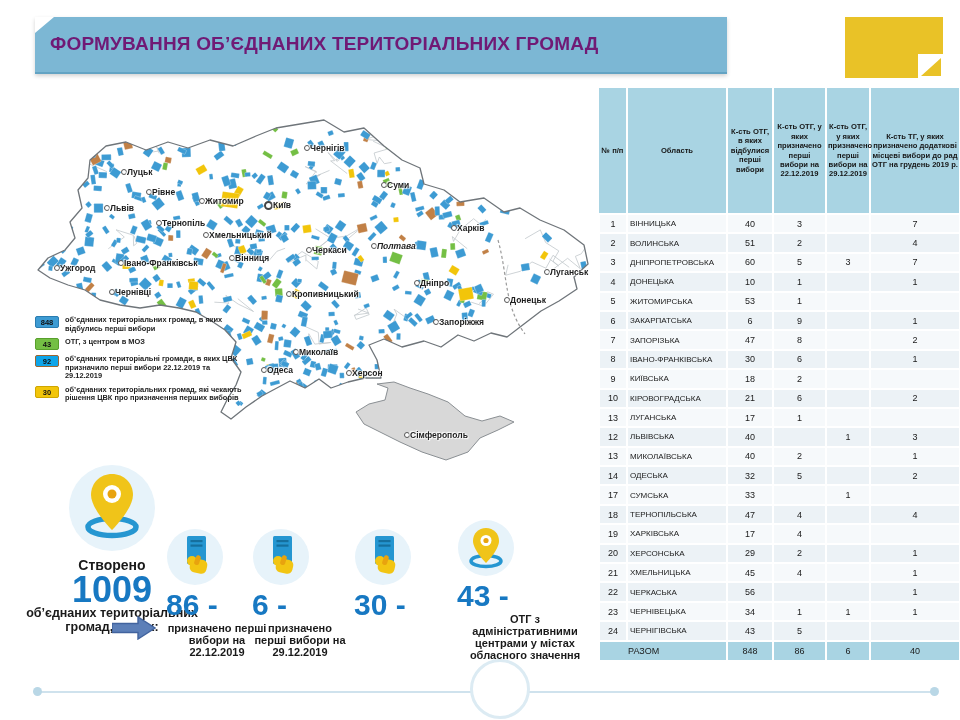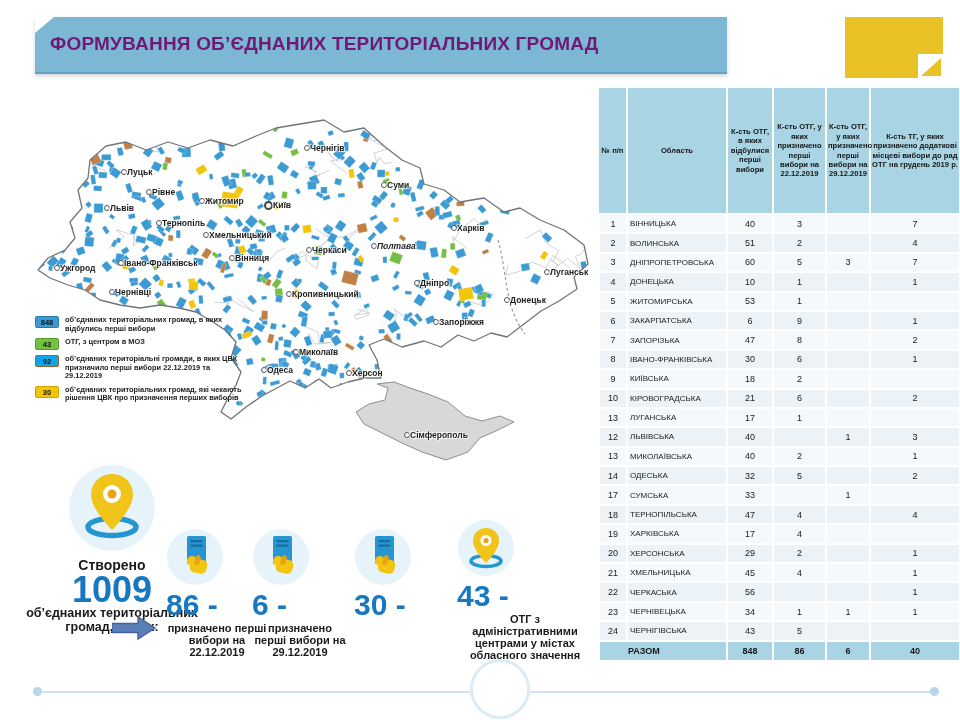--- a/index.html
+++ b/index.html
@@ -38,21 +38,21 @@
   table.otg{width:360px;border-collapse:collapse;table-layout:fixed;}
   table.otg th{background:#a9d4e3;font-size:7.6px;font-weight:700;color:#161616;
         border-left:2px solid #fff;vertical-align:middle;padding:2px 1px;height:121px;line-height:1.25;}
   table.otg th:first-child{border-left:none;}
   table.otg td{font-size:8px;color:#1a1a1a;height:17.4px;padding:0 2px;border-left:2px solid #fff;
         border-top:2px solid #fff;text-align:center;overflow:hidden;white-space:nowrap;}
   table.otg td.ob{text-align:left;font-size:8px;}
   table.otg td.num{font-size:9px;}
   table.otg tbody tr:nth-child(odd) td{background:#f6f9fb;}
   table.otg tbody tr:nth-child(even) td{background:#ecf2f6;}
-  table.otg tr.total td{background:#a9d4e3;font-weight:700;font-size:9px;height:18px;}
+  table.otg tr.total td{background:#a9d4e3;font-weight:400;font-size:9px;height:18px;}
   table.otg tr.total td:first-child{text-align:left;padding-left:28px;}
 
   
   .created{position:absolute;left:22px;top:464px;width:180px;display:flex;flex-direction:column;
         align-items:center;text-align:center;}
   .created .cap{font-size:14px;font-weight:700;margin-top:5px;}
   .created .big{font-size:36px;font-weight:700;color:#1778c2;line-height:.95;}
   .created .sub{font-size:12.5px;font-weight:700;line-height:1.1;}
   .stat{position:absolute;display:flex;flex-direction:column;align-items:flex-start;text-align:center;}
   .stat .num{font-size:30px;font-weight:700;color:#1778c2;line-height:1;margin-top:4px;}

